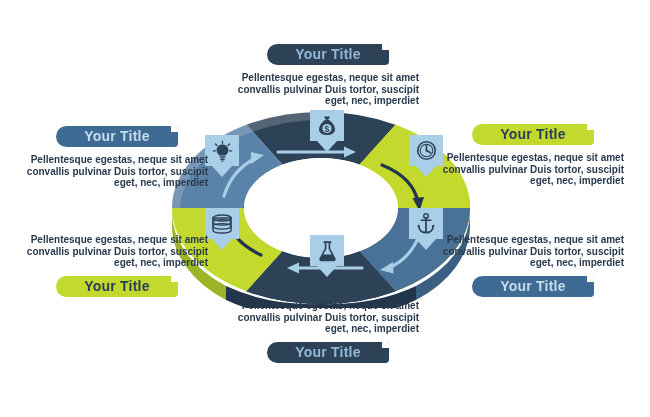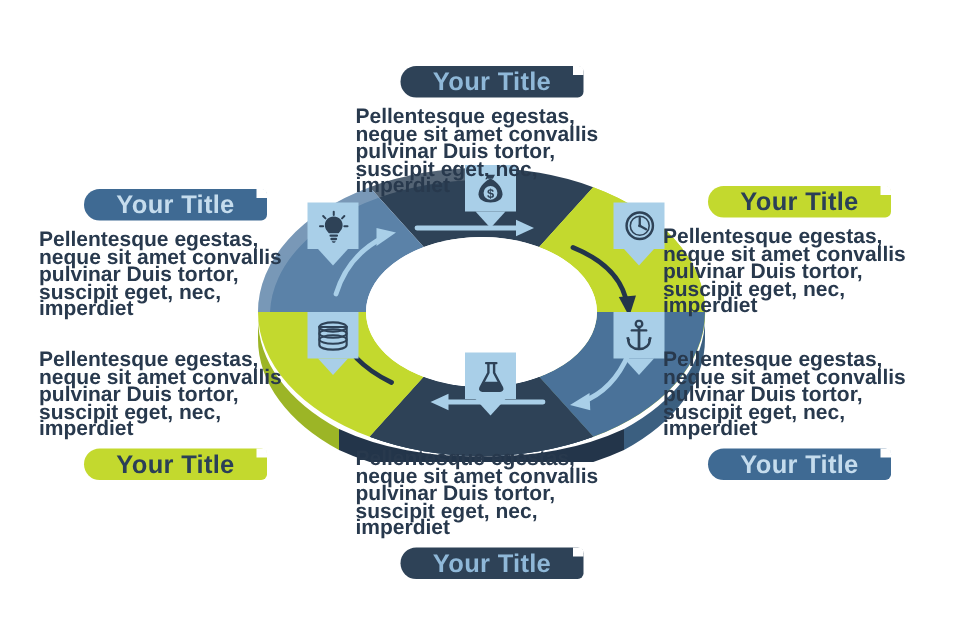--- a/index.html
+++ b/index.html
@@ -33,21 +33,21 @@
   }
   .callout.title-first { }
   .callout.title-last { }
 
   .title-bar {
     position: relative;
     width: 122px;
     height: 21px;
     line-height: 21px;
     text-align: center;
-    font-size: 17px;
+    font-size: 14px;
     font-weight: bold;
     letter-spacing: 0.2px;
     border-radius: 11px 4px 4px 11px;
     box-sizing: border-box;
   }
   
   .title-bar::after {
     content: "";
     position: absolute;
     right: -0px;
@@ -64,25 +64,25 @@
   .title-bar.steel {
     background: #3f6a93;
     color: #c5dced;
   }
   .title-bar.lime {
     background: #c3d92e;
     color: #2a3f57;
   }
 
   .body-text {
-    font-size: 14px;
+    font-size: 10px;
     line-height: 11.5px;
     font-weight: bold;
     color: #28394d;
-    text-align: left;
+    text-align: right;
     width: 182px;
   }
   .callout.title-first .body-text { margin-top: 7px; }
   .callout.title-last .body-text { margin-bottom: 7px; }
 
   
   #callout-top     { left: 233px; top: 44px; }
   #callout-left-1  { left: 22px;  top: 126px; }
   #callout-left-2  { left: 22px;  top: 234px; }
   #callout-right-1 { left: 438px; top: 124px; }

